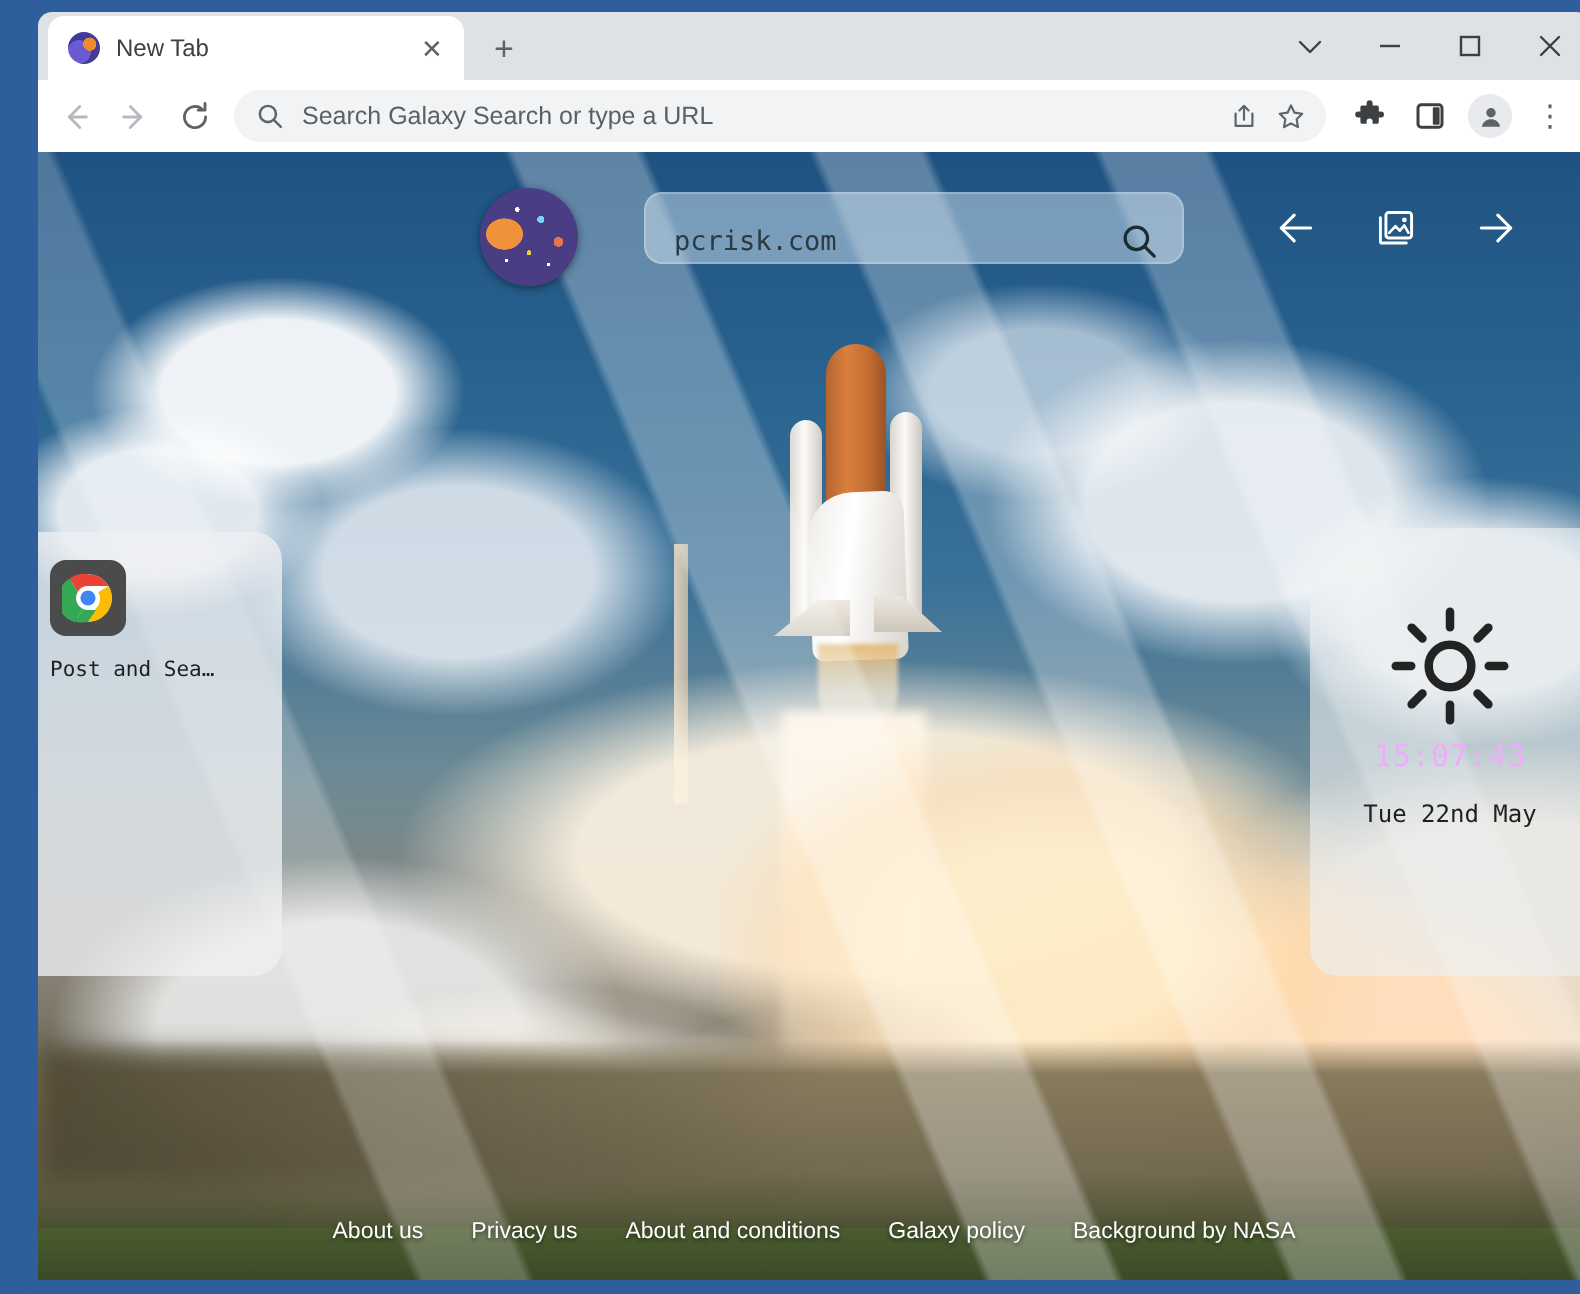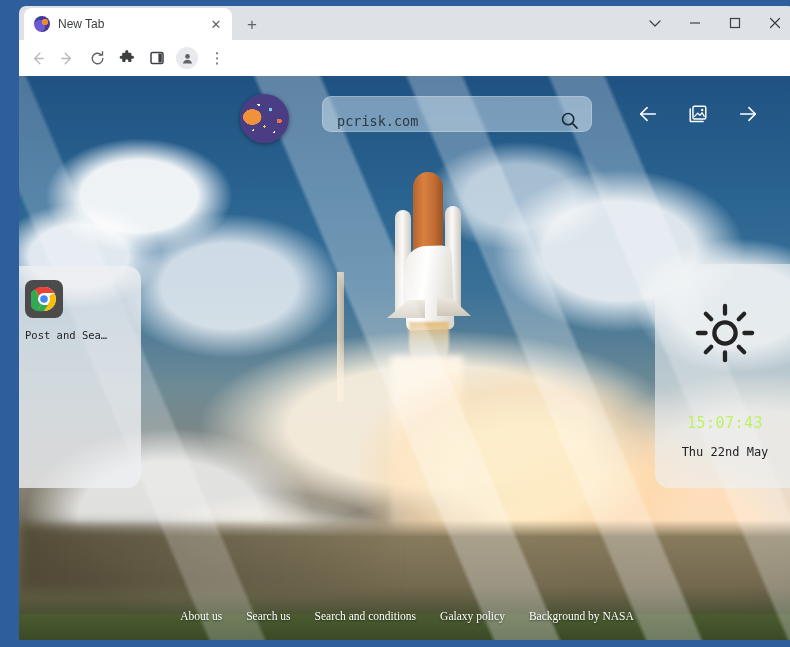--- a/index.html
+++ b/index.html
@@ -290,37 +290,36 @@
   .widget {
     position: absolute; right: 0; top: 188px;
     width: 140px; height: 224px;
     background: rgba(238,240,242,.62);
     border-radius: 14px 0 0 14px;
     display: flex; flex-direction: column; align-items: center;
     padding-top: 38px;
   }
   .wx-icon { color: #232323; }
   .wx-time {
-    margin-top: 46px;
     font-family: "DejaVu Sans Mono", monospace;
-    font-size: 15px; color: #bef264; letter-spacing: .5px;
+    font-size: 15px; color: #f0abfc; letter-spacing: .5px;
   }
   .wx-date {
     margin-top: 13px;
     font-family: "DejaVu Sans Mono", monospace;
     font-size: 12px; color: #1f1f1f;
   }
 
   
   .footer {
     position: absolute; left: 0; right: 0; bottom: 18px;
     display: flex; justify-content: center; align-items: center; gap: 24px;
   }
   .footer a {
-    font-family: Liberation Serif, serif;
+    font-family: Liberation Sans, sans-serif;
     font-size: 11.5px; color: #ffffff;
     text-decoration: none;
     text-shadow: 0 1px 2px rgba(0,0,0,.55);
     white-space: nowrap;
   }
 </style>
 </head>
 <body>
 
 <div class="window">
@@ -375,20 +374,42 @@
         </svg>
     </div>
 
     <div class="tb-btn">
       <svg width="17" height="17" viewBox="0 0 18 18" aria-hidden="true">
           <path d="M14.6 9a5.6 5.6 0 1 1-1.7-4" stroke="currentColor" stroke-width="1.5" fill="none" stroke-linecap="round"></path>
           <path d="M14.3 1.8V5.4h-3.6" stroke="currentColor" stroke-width="1.5" fill="none" stroke-linecap="round" stroke-linejoin="round"></path>
         </svg>
     </div>
 
+    <div class="omnibox">
+      <span class="sb-icon">
+        <svg width="14" height="14" viewBox="0 0 16 16" aria-hidden="true">
+            <circle cx="6.8" cy="6.8" r="4.6" stroke="#5f6368" stroke-width="1.4" fill="none"></circle>
+            <line x1="10.3" y1="10.3" x2="14.2" y2="14.2" stroke="#5f6368" stroke-width="1.4" stroke-linecap="round"></line>
+          </svg>
+      </span>
+      <span class="omni-text">Search Galaxy Search or type a URL</span>
+      <span class="omni-right">
+        <span class="omni-ic">
+          <svg width="14" height="14" viewBox="0 0 16 16" aria-hidden="true">
+              <path d="M3.2 6.6v7h9.6v-7" stroke="#5f6368" stroke-width="1.25" fill="none" stroke-linecap="round" stroke-linejoin="round"></path>
+              <path d="M8 10.2V2.2M8 2.2L5.4 4.8M8 2.2l2.6 2.6" stroke="#5f6368" stroke-width="1.25" fill="none" stroke-linecap="round" stroke-linejoin="round"></path>
+            </svg>
+        </span>
+        <span class="omni-ic">
+          <svg width="15" height="15" viewBox="0 0 16 16" aria-hidden="true">
+              <path d="M8 1.8l1.85 3.9 4.15.55-3 2.95.73 4.2L8 11.4l-3.73 2 .73-4.2-3-2.95 4.15-.55z" stroke="#5f6368" stroke-width="1.15" fill="none" stroke-linejoin="round"></path>
+            </svg>
+        </span>
+      </span>
+    </div>
 
     <div class="tb-btn">
       <svg width="16" height="16" viewBox="0 0 16 16" aria-hidden="true">
           <path d="M6.3 1.6a1.5 1.5 0 1 1 3 0v1.1h2.2c.5 0 .9.4.9.9v2.2h1.1a1.5 1.5 0 1 1 0 3h-1.1v2.2c0 .5-.4.9-.9.9H9.3V10.8a1.5 1.5 0 1 0-3 0v1.1H4.1c-.5 0-.9-.4-.9-.9V8.8H2.1a1.5 1.5 0 1 1 0-3h1.1V3.6c0-.5.4-.9.9-.9h2.2z" fill="#3c4043"></path>
         </svg>
     </div>
 
     <div class="tb-btn">
       <svg width="16" height="16" viewBox="0 0 16 16" aria-hidden="true">
           <rect x="2" y="2.4" width="12" height="11.2" rx="1.6" stroke="#3c4043" stroke-width="1.5" fill="none"></rect>
@@ -499,25 +520,25 @@
             <line x1="4" y1="32" x2="12" y2="32"></line>
             <line x1="52" y1="32" x2="60" y2="32"></line>
             <line x1="12.2" y1="12.2" x2="17.8" y2="17.8"></line>
             <line x1="46.2" y1="46.2" x2="51.8" y2="51.8"></line>
             <line x1="12.2" y1="51.8" x2="17.8" y2="46.2"></line>
             <line x1="46.2" y1="17.8" x2="51.8" y2="12.2"></line>
           </g>
         </svg>
       </span>
       <div class="wx-time">15:07:43</div>
-      <div class="wx-date">Thu 22nd May</div>
+      <div class="wx-date">Tue 22nd May</div>
     </div>
 
     <div class="footer">
       <a href="#">About us</a>
-      <a href="#">Search us</a>
-      <a href="#">Search and conditions</a>
+      <a href="#">Privacy us</a>
+      <a href="#">About and conditions</a>
       <a href="#">Galaxy policy</a>
       <a href="#">Background by NASA</a>
     </div>
 
   </div>
 </div>
 
 </body></html>

